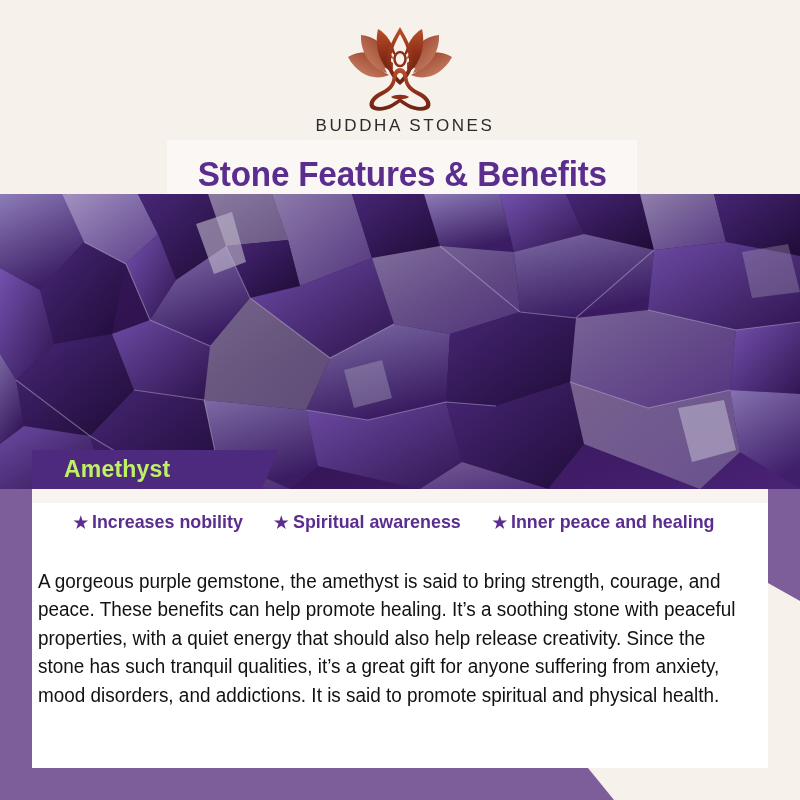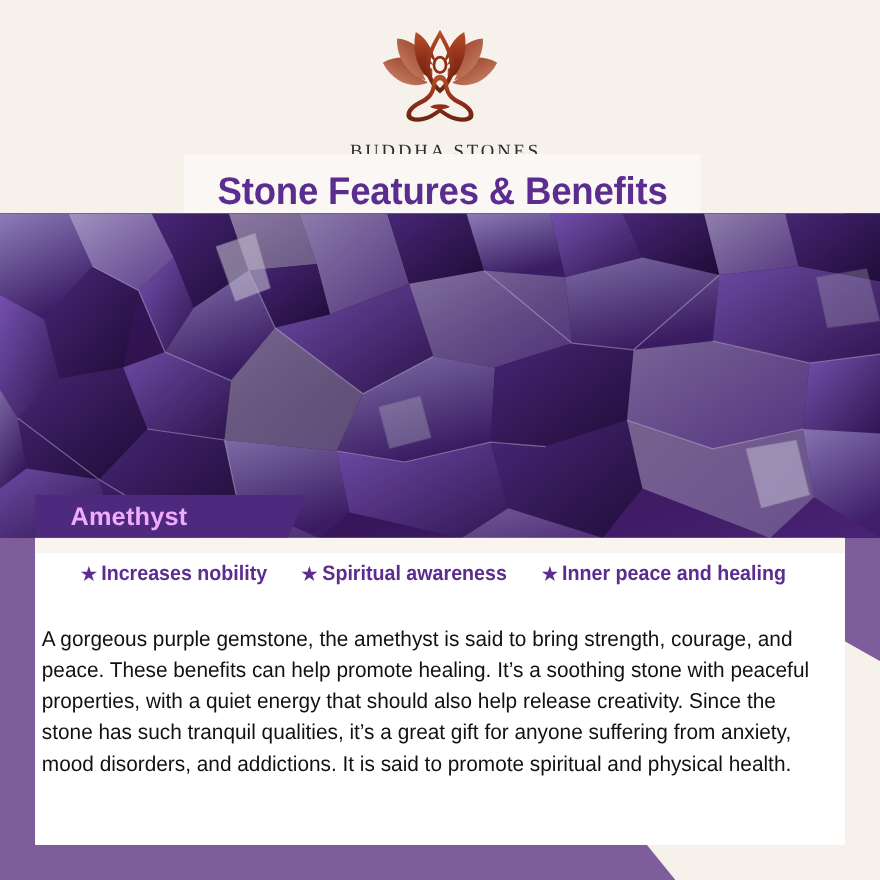--- a/index.html
+++ b/index.html
@@ -80,22 +80,22 @@
     text-align: center;
   }
   #logo-mark {
     display: block;
     margin: 0 auto;
     width: 118px;
     height: 86px;
   }
   #brand-name {
     display: block;
-    margin-top: 16px;
-    font-family: Liberation Serif, serif;
+    margin-top: 4px;
+    font-family: Liberation Sans, sans-serif;
     font-size: 17px;
     letter-spacing: 2.6px;
     color: #2b2b2b;
     font-weight: 400;
     padding-left: 10px;
   }
 
   
   #title-plate {
     position: absolute;
@@ -144,21 +144,21 @@
     width: 246px;
     height: 39px;
     background: #4e2a7e;
     -webkit-clip-path: polygon(0 0, 100% 0, calc(100% - 16px) 100%, 0 100%);
     clip-path: polygon(0 0, 100% 0, calc(100% - 16px) 100%, 0 100%);
     display: flex;
     align-items: center;
   }
   #stone-name {
     margin-left: 32px;
-    color: #f0abfc;
+    color: #bef264;
     font-family: "Liberation Sans Narrow", "Liberation Sans", sans-serif;
     font-weight: 700;
     font-size: 23px;
     letter-spacing: 0.2px;
   }
 
   
   #content {
     position: absolute;
     left: 32px;

